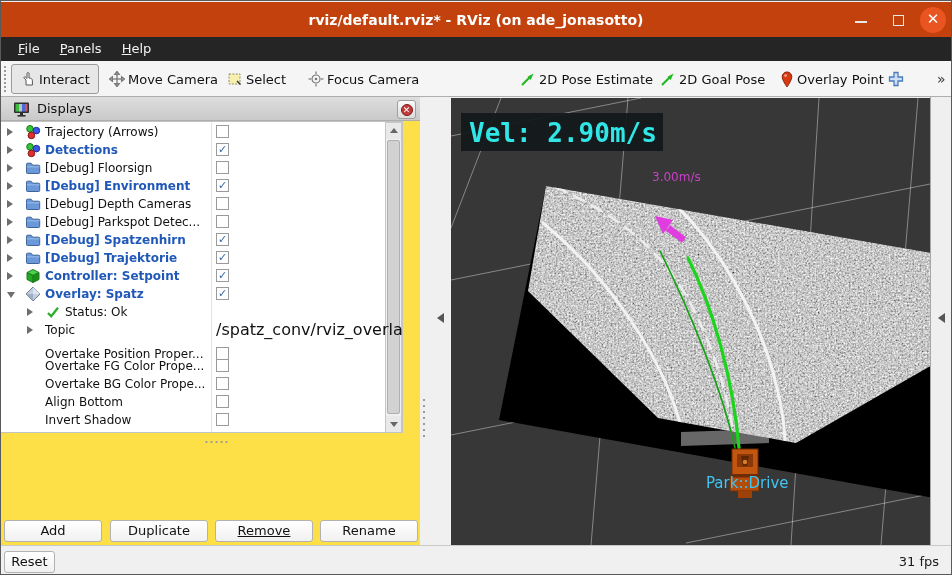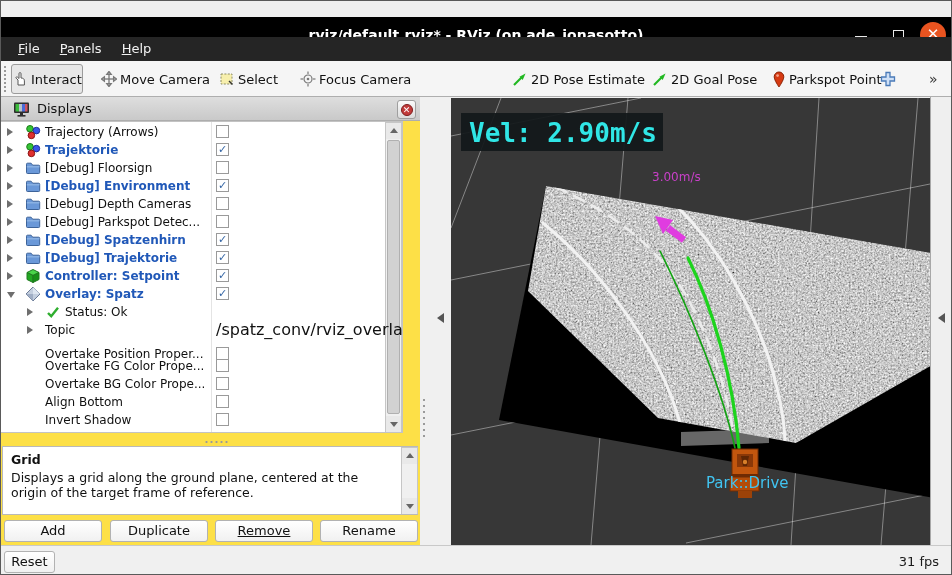--- a/index.html
+++ b/index.html
@@ -1,41 +1,41 @@
 <!DOCTYPE html>
 <html><head>
 <meta charset="utf-8">
 <style>
   html,body{margin:0;padding:0;background:#444;}
   *{box-sizing:border-box;}
   #window{position:relative;width:952px;height:575px;background:#f0f0f0;
     font-family:"DejaVu Sans","Liberation Sans",sans-serif;font-size:12px;color:#111;
     overflow:hidden;border:1px solid #5a5a5a;}
   
-  #titlebar{position:absolute;left:0;top:16px;width:100%;height:36px;background:#000000;}
+  #titlebar{position:absolute;left:0;top:1px;width:100%;height:36px;background:#c2410c;}
   #title-text{position:absolute;left:0;top:0;width:100%;height:36px;line-height:36px;
     text-align:center;color:#fff;font-weight:bold;font-size:14px;}
   .winbtn{position:absolute;top:0;height:36px;width:28px;}
   #btn-min{left:846px;} #btn-max{left:884px;} 
   #btn-min .glyph{position:absolute;left:8px;top:19px;width:12px;height:2px;background:#e8e8e8;}
   #btn-max .glyph{position:absolute;left:8px;top:13px;width:11px;height:11px;border:1.5px solid #e8e8e8;}
   #btn-close{left:916px;width:32px;}
   #btn-close .circle{position:absolute;left:3px;top:5px;width:26px;height:26px;border-radius:50%;
     background:#E95420;color:#fff;text-align:center;line-height:25px;font-size:15px;font-weight:bold;}
   
   #menubar{position:absolute;left:0;top:36px;width:100%;height:24px;background:#252525;}
   .menu-item{display:inline-block;color:#f2f2f2;font-size:13px;line-height:24px;margin-left:14px;padding:0 3px;}
   .menu-item::first-letter{text-decoration:underline;}
   
   #toolbar{position:absolute;left:0;top:60px;width:100%;height:36px;background:#f5f5f5;
     border-bottom:1px solid #aeaeae;}
   #tb-handle{position:absolute;left:2px;top:4px;width:5px;height:28px;
     background-image:radial-gradient(circle,#9a9a9a 1px,transparent 1.2px);background-size:4px 4px;}
   .tb-item{position:absolute;top:3px;height:30px;display:flex;align-items:center;gap:3px;
-    font-size:13px;color:#111;white-space:nowrap;padding:0 0;}
+    font-size:13px;color:#111;white-space:nowrap;padding:0 8px;}
   .tb-item.active{background:#e7e7e7;border:1px solid #9b9b9b;border-radius:3px;}
   .tb-item svg{display:block;}
   
   #displays-panel{position:absolute;left:0;top:96px;width:419px;height:448px;background:#fde047;}
   #dp-header{position:absolute;left:0;top:0;width:100%;height:24px;
     background:linear-gradient(#dedede,#c9c9c9);border-bottom:1px solid #adadad;}
   #dp-title{position:absolute;left:36px;top:0;line-height:24px;font-size:13px;}
   #dp-monitor{position:absolute;left:12px;top:4px;}
   #dp-close{position:absolute;left:396px;top:3px;width:19px;height:19px;border:1px solid #9f9f9f;
     border-radius:3px;background:linear-gradient(#fafafa,#dcdcdc);}
@@ -180,21 +180,21 @@
         </span>
         <span>2D Goal Pose</span>
       </div>
       <div class="tb-item" style="left: 771px;">
         <span>
           <svg width="14" height="17" viewBox="0 0 14 17">
             <path d="M7 16 C7 16 2.2 9.2 2.2 5.8 A4.8 4.8 0 1 1 11.8 5.8 C11.8 9.2 7 16 7 16 Z" fill="#d63a12" stroke="#8a1f00"></path>
             <circle cx="5.6" cy="4.6" r="1.4" fill="#f4a389"></circle>
           </svg>
         </span>
-        <span>Parkspot Point</span>
+        <span>Overlay Point</span>
       </div>
       <div class="tb-item" style="left: 878px;">
         <span>
           <svg width="18" height="18" viewBox="0 0 18 18">
             <path d="M7 2.5 h4 v4.5 h4.5 v4 h-4.5 v4.5 h-4 v-4.5 H2.5 v-4 H7 z" fill="#cfe0f6" stroke="#4a7ab8" stroke-width="1.3"></path>
           </svg>
         </span>
       </div>
       <div class="tb-item" style="left: 928px;">
         <span style="font-size: 14px; color: rgb(51, 51, 51);">»</span>
@@ -242,21 +242,21 @@
           <span class="lbl" style="left: 44px;">Trajectory (Arrows)</span>
           <span class="cb"></span>
         </div>
         <div class="trow" style="top: 19px;">
           <i class="tri-r" style="left: 6px;"></i>
           <span class="ticon" style="left: 24px;"><svg width="16" height="16" viewBox="0 0 16 16">
               <circle cx="5" cy="4.8" r="3.3" fill="#35c435" stroke="#1a7a1a"></circle>
               <circle cx="11.4" cy="6.6" r="3.3" fill="#3a57e8" stroke="#1f2f9a"></circle>
               <circle cx="6.4" cy="11.4" r="3.3" fill="#e03030" stroke="#8a1515"></circle>
             </svg></span>
-          <span class="lbl bold" style="left: 44px;">Trajektorie</span>
+          <span class="lbl bold" style="left: 44px;">Detections</span>
           <span class="cb">✓</span>
         </div>
         <div class="trow" style="top: 37px;">
           <i class="tri-r" style="left: 6px;"></i>
           <span class="ticon" style="left: 24px;"><svg width="16" height="16" viewBox="0 0 16 16">
               <path d="M1.5 4.2 q0-1 1-1 h3.6 l1.6 2 h6 q1 0 1 1 v6.3 q0 1-1 1 h-11.2 q-1 0-1-1 z" fill="#6a98d8" stroke="#3d6399"></path>
               <path d="M1.8 6.8 h12.6" stroke="#93b8e6" stroke-width="1.2"></path>
             </svg></span>
           <span class="lbl" style="left: 44px;">[Debug] Floorsign</span>
           <span class="cb"></span>
@@ -355,32 +355,20 @@
           <span class="cb"></span>
         </div>
         <div class="trow" style="top: 289px;">
           <span class="lbl" style="left: 44px;">Invert Shadow</span>
           <span class="cb"></span>
         </div>
       </div>
 
     <div id="splitter-dots"></div>
 
-    <div id="helpbox">
-      <div id="help-title">Grid</div>
-      <div id="help-desc">Displays a grid along the ground plane, centered at the origin of the target frame of reference.</div>
-      <div class="sb" style="left:398px;top:0;width:17px;height:67px;">
-        <div class="sb-btn" style="top:0;">
-            <i class="arr-up"></i>
-          </div>
-        <div class="sb-btn" style="top:50px;">
-            <i class="arr-dn"></i>
-          </div>
-      </div>
-    </div>
 
     <div id="btnrow">
         <div class="pbtn" style="left: 3px; width: 98px;">Add</div>
         <div class="pbtn" style="left: 109px; width: 98px;">Duplicate</div>
         <div class="pbtn" style="left: 214px; width: 98px; text-decoration: underline;">Remove</div>
         <div class="pbtn" style="left: 319px; width: 98px;">Rename</div>
       </div>
   </div>
 
   <div id="vsplit">

